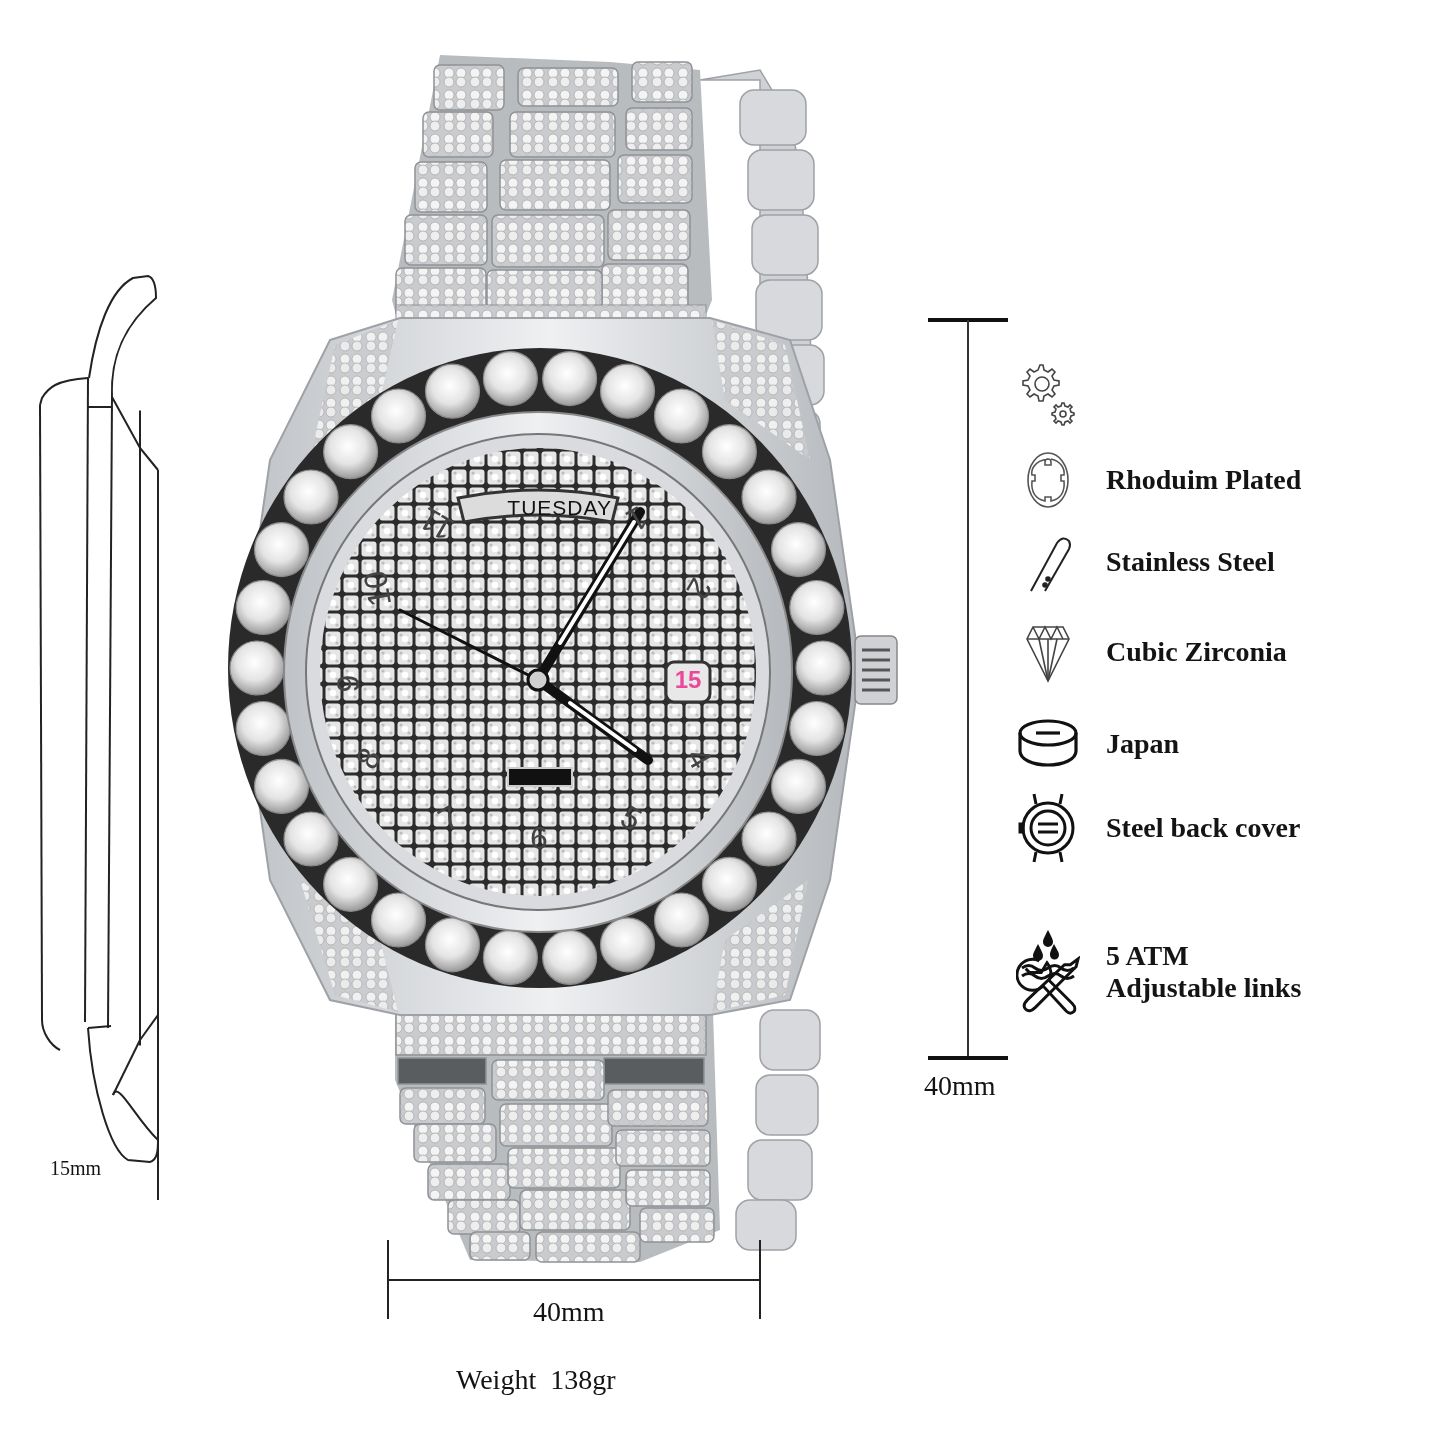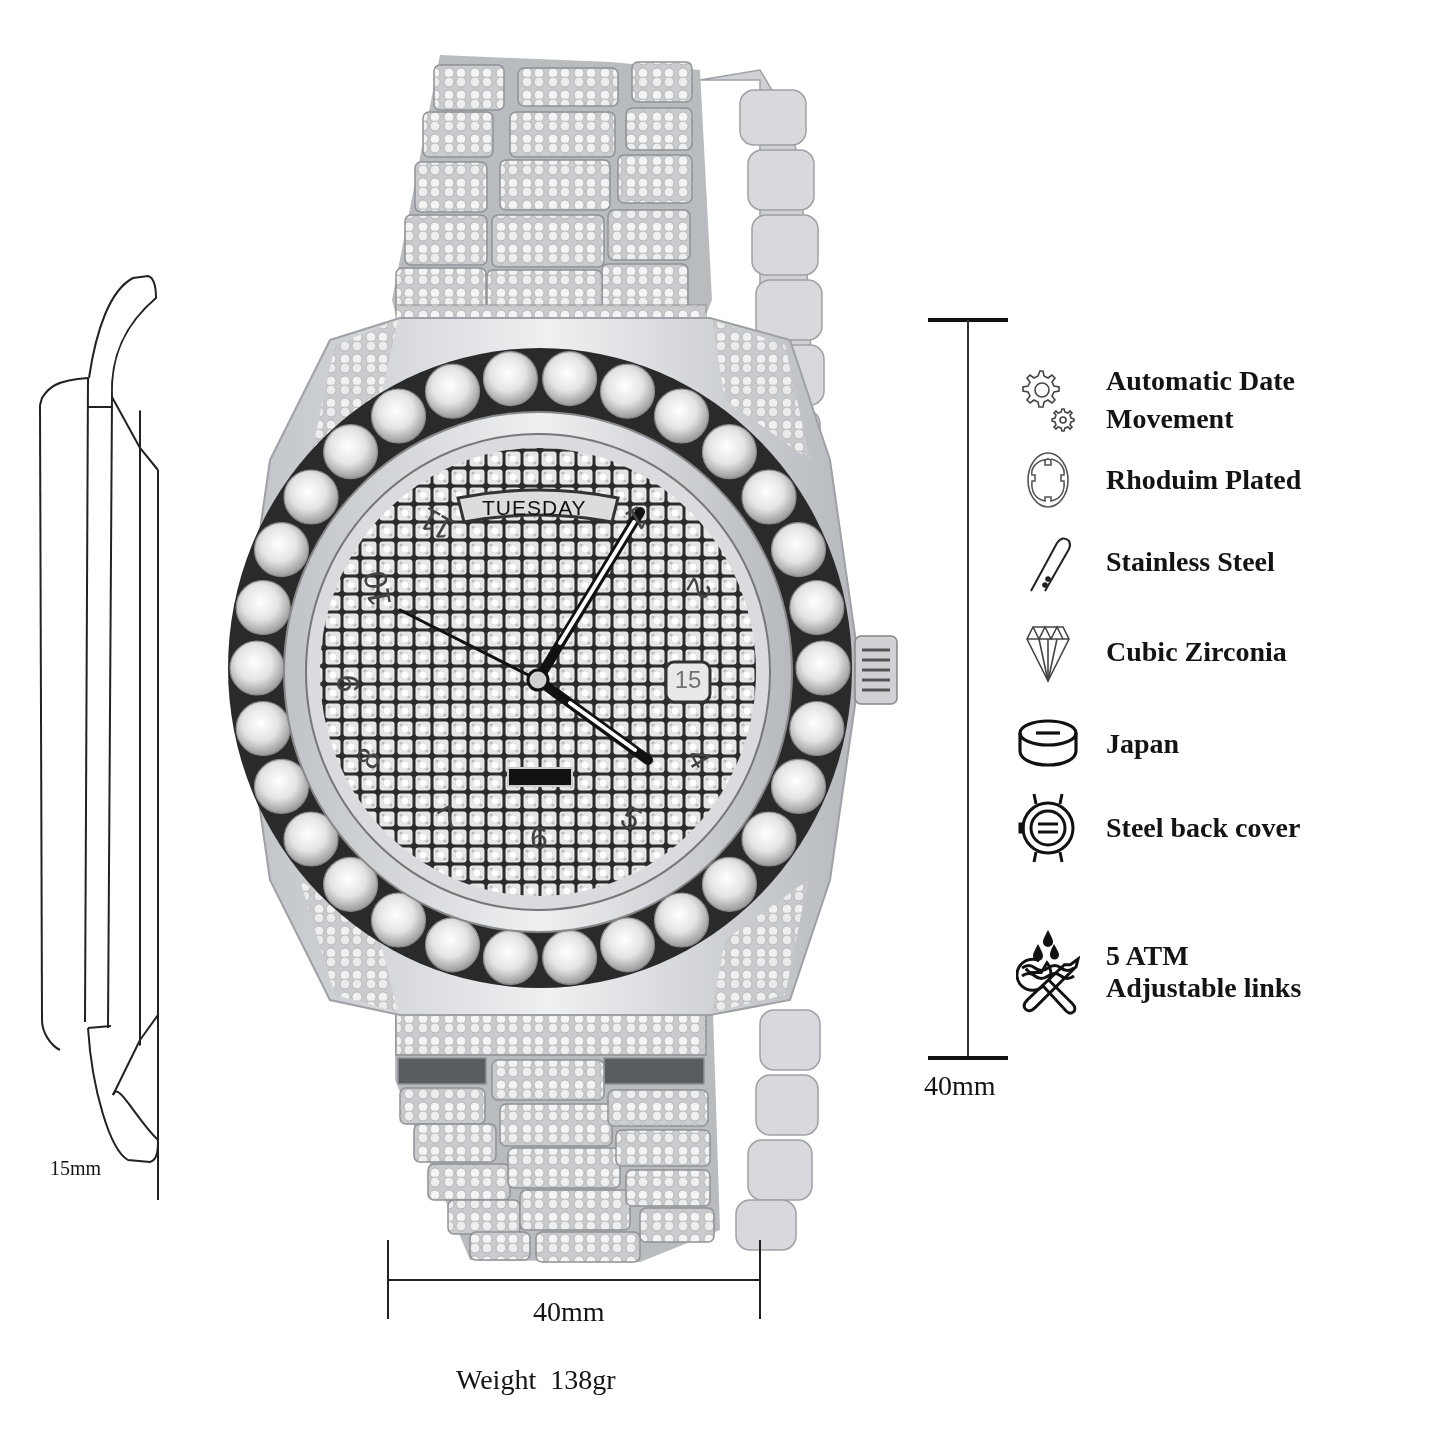--- a/index.html
+++ b/index.html
@@ -201,22 +201,22 @@
   <g stroke-linecap="round">
     <line x1="538" y1="680" x2="400" y2="610" stroke="#111" stroke-width="3"></line>
     <line x1="538" y1="680" x2="640" y2="512" stroke="#111" stroke-width="10"></line>
     <line x1="560" y1="643" x2="634" y2="522" stroke="#fff" stroke-width="4"></line>
     <line x1="538" y1="680" x2="648" y2="760" stroke="#111" stroke-width="10"></line>
     <line x1="570" y1="703" x2="635" y2="750" stroke="#fff" stroke-width="4"></line>
     <circle cx="538" cy="680" r="10" fill="#cfcfcf" stroke="#111" stroke-width="3"></circle>
   </g>
 </svg>
 
-<div class="abs" style="left:482px;top:496px;width:146px;text-align:left;font-family:'Liberation Sans',sans-serif;font-size:21px;color:#111;letter-spacing:1px;">TUESDAY</div>
-<div class="abs" style="left:666px;top:666px;width:44px;text-align:center;font-family:'Liberation Sans',sans-serif;font-weight:normal;font-size:24px;color:#737373;">15</div>
+<div class="abs" style="left:466px;top:496px;width:146px;text-align:right;font-family:'Liberation Sans',sans-serif;font-size:21px;color:#111;letter-spacing:1px;">TUESDAY</div>
+<div class="abs" style="left:666px;top:666px;width:44px;text-align:center;font-family:'Liberation Sans',sans-serif;font-weight:bold;font-size:24px;color:#ec4899;">15</div>
 
 <div class="abs" style="left:420px;top:505px;font-size:32px;font-family:'Liberation Sans',sans-serif;color:#444;transform:rotate(-150deg);">11</div>
 <div class="abs" style="left:360px;top:570px;font-size:32px;font-family:'Liberation Sans',sans-serif;color:#444;transform:rotate(-100deg);">10</div>
 <div class="abs" style="left:340px;top:665px;font-size:32px;font-family:'Liberation Sans',sans-serif;color:#444;transform:rotate(-90deg);">9</div>
 <div class="abs" style="left:360px;top:740px;font-size:32px;font-family:'Liberation Sans',sans-serif;color:#444;transform:rotate(-60deg);">8</div>
 <div class="abs" style="left:440px;top:800px;font-size:32px;font-family:'Liberation Sans',sans-serif;color:#444;transform:rotate(-30deg);">7</div>
 <div class="abs" style="left:530px;top:820px;font-size:32px;font-family:'Liberation Sans',sans-serif;color:#444;">6</div>
 <div class="abs" style="left:622px;top:800px;font-size:32px;font-family:'Liberation Sans',sans-serif;color:#444;transform:rotate(30deg);">5</div>
 <div class="abs" style="left:690px;top:740px;font-size:32px;font-family:'Liberation Sans',sans-serif;color:#444;transform:rotate(60deg);">4</div>
 <div class="abs" style="left:690px;top:570px;font-size:32px;font-family:'Liberation Sans',sans-serif;color:#444;transform:rotate(120deg);">2</div>
@@ -239,24 +239,20 @@
 
 <div class="spec-row" style="top:362px;">
   <div class="spec-icon">
     <svg width="60" height="70" viewBox="0 0 60 70" fill="none" stroke="#444" stroke-width="1.6">
       <path d="M22 6 l3 0 l1 5 l4 2 l4 -3 l3 3 l-3 4 l2 4 l5 1 l0 4 l-5 1 l-2 4 l3 4 l-3 3 l-4 -3 l-4 2 l-1 5 l-4 0 l-1 -5 l-4 -2 l-4 3 l-3 -3 l3 -4 l-2 -4 l-5 -1 l0 -4 l5 -1 l2 -4 l-3 -4 l3 -3 l4 3 l4 -2 z"></path>
       <circle cx="24" cy="25" r="7"></circle>
       <path d="M44 44 l2 0 l1 3 l3 1 l2 -2 l2 2 l-2 2 l1 3 l3 1 l0 2 l-3 1 l-1 3 l2 2 l-2 2 l-2 -2 l-3 1 l-1 3 l-2 0 l-1 -3 l-3 -1 l-2 2 l-2 -2 l2 -2 l-1 -3 l-3 -1 l0 -2 l3 -1 l1 -3 l-2 -2 l2 -2 l2 2 l3 -1 z"></path>
       <circle cx="45" cy="55" r="3"></circle>
     </svg>
   </div>
-  <div class="spec-text">
-    <div>Automatic Date</div>
-    <div>Movement</div>
-  </div>
 </div>
 
 <div class="spec-row" style="top:448px;">
   <div class="spec-icon">
     <svg width="50" height="66" viewBox="0 0 50 66" fill="none" stroke="#555" stroke-width="1.6">
       <ellipse cx="25" cy="33" rx="20" ry="27"></ellipse>
       <path d="M25 12 q-3 0 -3 3 l0 3 l6 0 l0 -3 q0 -3 -3 -3 M25 12 C10 14 8 24 9 28 l3 0 l0 6 l-3 0 C8 44 12 52 22 54 l0 -4 l6 0 l0 4 C38 52 42 44 41 34 l-3 0 l0 -6 l3 0 C42 22 38 14 28 12"></path>
     </svg>
   </div>
   <div class="spec-text">Rhoduim Plated</div>

